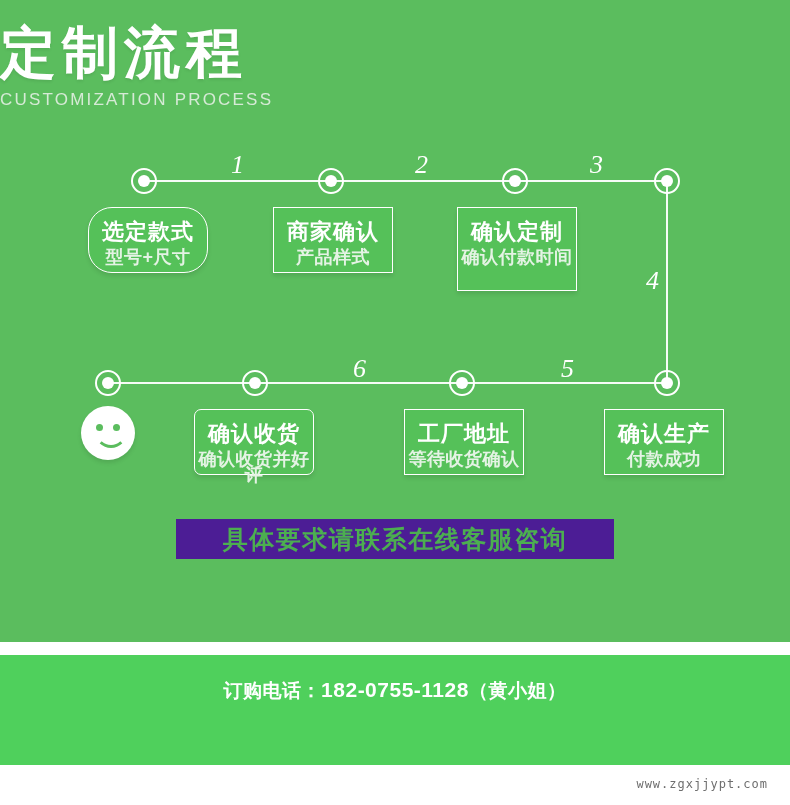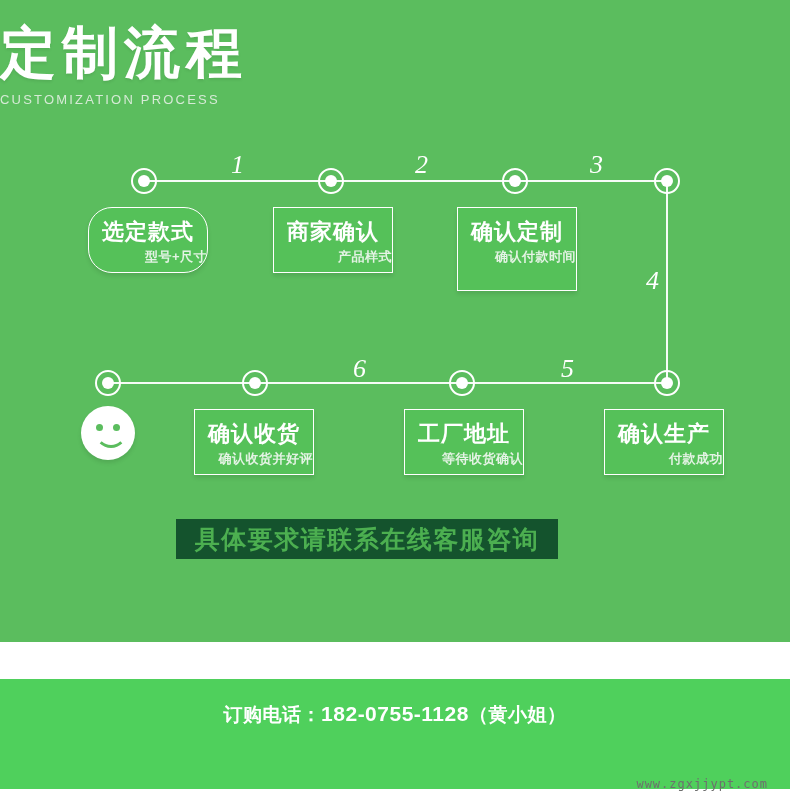--- a/index.html
+++ b/index.html
@@ -39,21 +39,21 @@
   .title-cn {
     font-size: 56px;
     line-height: 62px;
     font-weight: bold;
     color: #ffffff;
     letter-spacing: 6px;
     text-shadow: 0 2px 3px rgba(0,0,0,0.08);
   }
   .title-en {
     margin-top: 6px;
-    font-size: 13px;
+    font-size: 17px;
     line-height: 20px;
     font-weight: normal;
     letter-spacing: 2.2px;
     color: #d6ead6;
   }
 
   
   .flow {
     position: absolute;
     left: 0;
@@ -112,26 +112,25 @@
   }
   .box-title {
     font-size: 22px;
     line-height: 26px;
     font-weight: bold;
     color: #ffffff;
     letter-spacing: 1px;
   }
   .box-sub {
     margin-top: 4px;
-    font-size: 13px;
+    font-size: 18px;
     line-height: 16px;
     color: #e4f3e4;
     font-weight: bold;
     letter-spacing: 0.5px;
-    text-align: right;
   }
 
   
   .smiley {
     position: absolute;
     width: 54px;
     height: 54px;
     border-radius: 50%;
     background: #ffffff;
     box-shadow: 0 3px 4px rgba(0,0,0,0.10);
@@ -156,23 +155,23 @@
     border-left: 3.5px solid transparent;
     border-right: 3.5px solid transparent;
     border-radius: 0 0 26px 26px;
   }
 
   
   .callout {
     position: absolute;
     left: 176px;
     top: 519px;
-    width: 382px;
+    width: 438px;
     height: 40px;
-    background: #14532d;
+    background: #4c1d95;
     display: flex;
     align-items: center;
     justify-content: center;
   }
   .callout-text {
     font-size: 25px;
     line-height: 28px;
     font-weight: bold;
     color: #4caf50;
     letter-spacing: 1.5px;
@@ -193,21 +192,20 @@
 
   
   .footer-panel {
     position: absolute;
     left: 0;
     top: 655px;
     width: 790px;
     height: 110px;
     background: #4fd05c;
     text-align: center;
-    margin-top: 24px;
   }
   .footer-line {
     color: #ffffff;
     font-weight: bold;
     letter-spacing: 0.5px;
   }
   .footer-line.phone {
     margin-top: 22px;
     font-size: 19px;
     line-height: 26px;
@@ -288,21 +286,21 @@
       <div class="box" style="left:604px; top:409px; width:120px; height:66px;">
         <div class="box-title">确认生产</div>
         <div class="box-sub">付款成功</div>
       </div>
 
       <div class="box" style="left:404px; top:409px; width:120px; height:66px;">
         <div class="box-title">工厂地址</div>
         <div class="box-sub">等待收货确认</div>
       </div>
 
-      <div class="box" style="left:194px; top:409px; width:120px; height:66px;">
+      <div class="box" style="left:194px; top:409px; width:120px; height:66px;border-radius:7px;">
         <div class="box-title">确认收货</div>
         <div class="box-sub">确认收货并好评</div>
       </div>
 
       <div class="smiley" style="left:81px; top:406px;">
         <span class="eye left"></span>
         <span class="eye right"></span>
         <span class="mouth"></span>
       </div>
 

